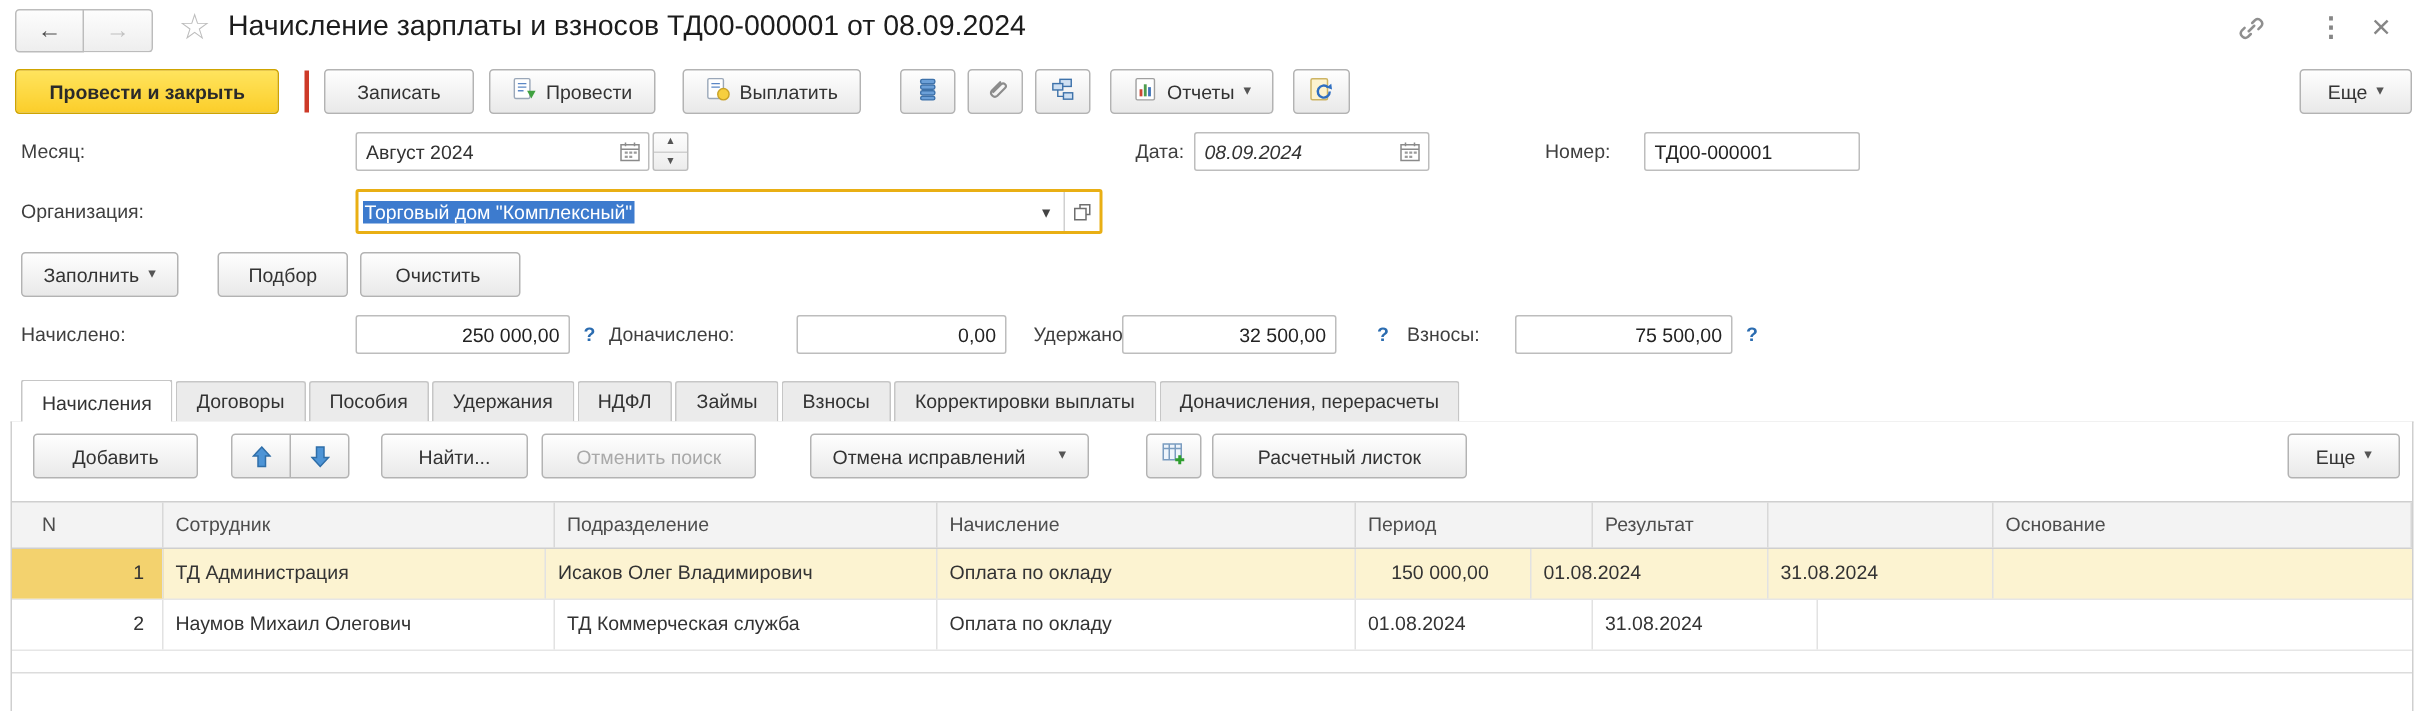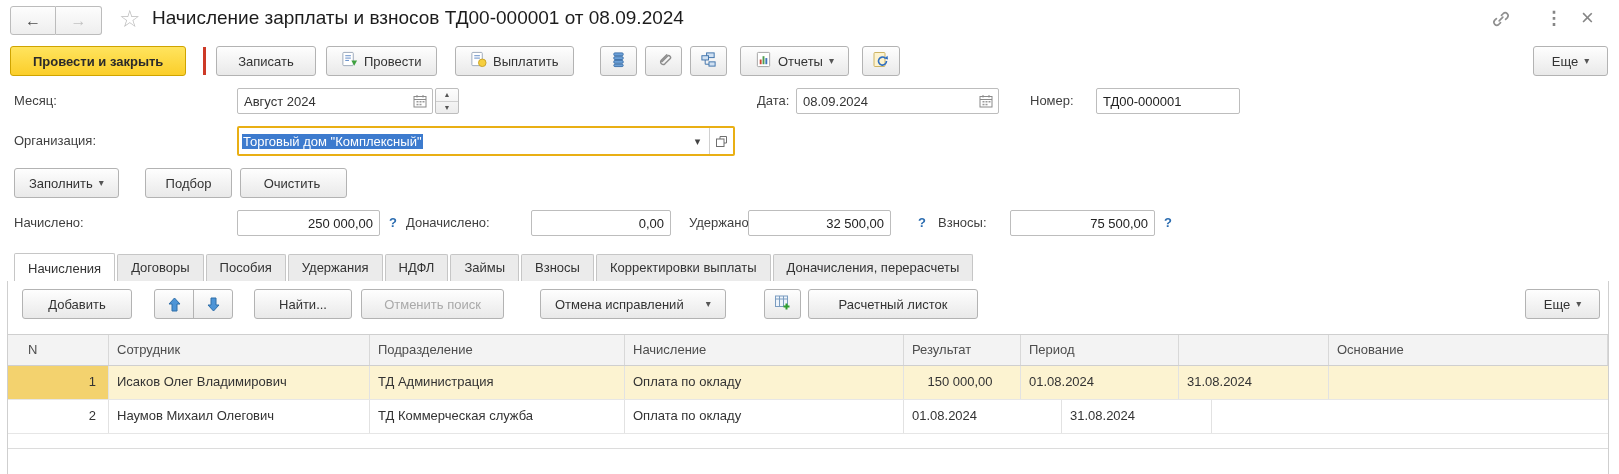--- a/index.html
+++ b/index.html
@@ -208,21 +208,21 @@
           </svg>
       </span>
     </div>
     <div class="spin">
       <div class="su">▲</div>
       <div class="sd">▼</div>
     </div>
   </div>
 
   <span class="abs lbl" style="left:757px;top:93px;">Дата:</span>
-  <div class="abs fld" style="left:796px;top:88px;width:203px;">
+  <div class="abs fld" style="left:796px;top:88px;width:157px;font-style:italic;">
     <span class="tx">08.09.2024</span>
     <span class="icobox">
       <svg width="14" height="14" viewBox="0 0 14 14">
           <rect x="1" y="2.5" width="12" height="10.5" fill="#fff" stroke="#8a8a8a"></rect>
           <line x1="1" y1="5.5" x2="13" y2="5.5" stroke="#8a8a8a"></line>
           <line x1="4" y1="1" x2="4" y2="3.5" stroke="#8a8a8a"></line>
           <line x1="10" y1="1" x2="10" y2="3.5" stroke="#8a8a8a"></line>
           <rect x="3.5" y="7" width="2" height="1.5" fill="#9a9a9a"></rect>
           <rect x="6.5" y="7" width="2" height="1.5" fill="#9a9a9a"></rect>
           <rect x="9.5" y="7" width="2" height="1.5" fill="#9a9a9a"></rect>
@@ -324,30 +324,30 @@
       <span>Еще</span>
       <span class="caret">▾</span>
     </button>
 
     <div class="abs" style="left:0;right:0;top:53px;">
       <div class="trow thead">
         <div class="tc tc0">N</div>
         <div class="tc tc1">Сотрудник</div>
         <div class="tc tc2">Подразделение</div>
         <div class="tc tc3">Начисление</div>
+        <div class="tc tc5">Период</div>
         <div class="tc tc4">Результат</div>
-        <div class="tc tc5">Период</div>
         <div class="tc tc6"></div>
         <div class="tc tc7">Основание</div>
       </div>
 
       <div class="trow sel">
         <div class="tc tc0">1</div>
+        <div class="tc tc2">ТД Администрация</div>
         <div class="tc tc1">Исаков Олег Владимирович</div>
-        <div class="tc tc2">ТД Администрация</div>
         <div class="tc tc3">Оплата по окладу</div>
         <div class="tc tc4">150 000,00</div>
         <div class="tc tc5">01.08.2024</div>
         <div class="tc tc6">31.08.2024</div>
         <div class="tc tc7"></div>
       </div>
 
       <div class="trow">
         <div class="tc tc0">2</div>
         <div class="tc tc1">Наумов Михаил Олегович</div>

